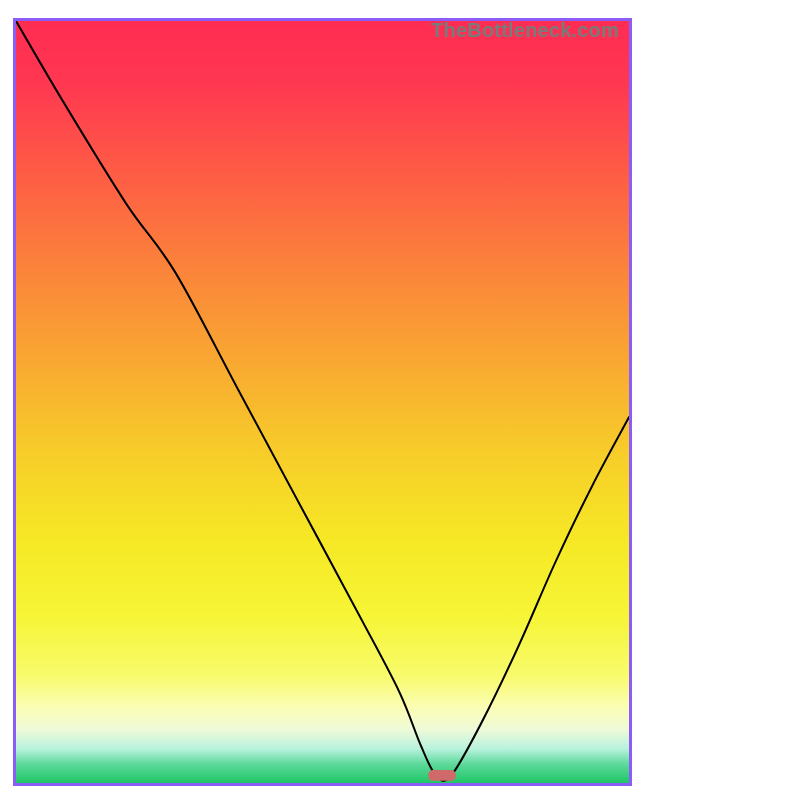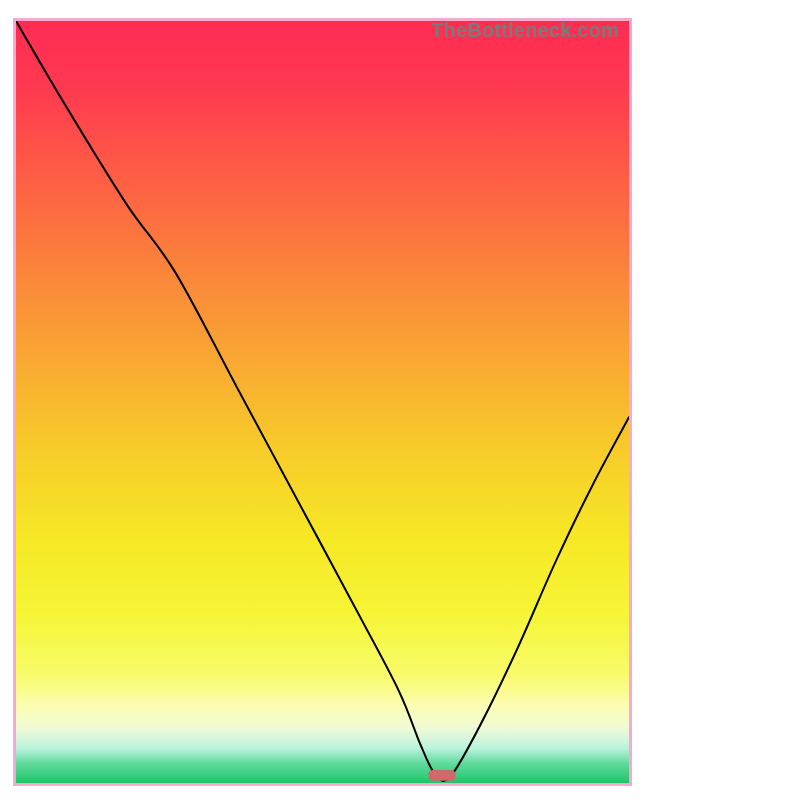--- a/index.html
+++ b/index.html
@@ -9,21 +9,21 @@
     height: 800px;
     background: #ffffff;
     overflow: hidden;
   }
   .frame {
     position: absolute;
     left: 13px;
     top: 18px;
     width: 619px;
     height: 768px;
-    border: 3px solid #f9a8d4;
+    border: 3px solid #8b5cf6;
     box-sizing: border-box;
     overflow: hidden;
   }
   .watermark {
     position: absolute;
     top: -2px;
     right: 10px;
     font-family: Arial, Helvetica, sans-serif;
     font-size: 20px;
     font-weight: bold;

